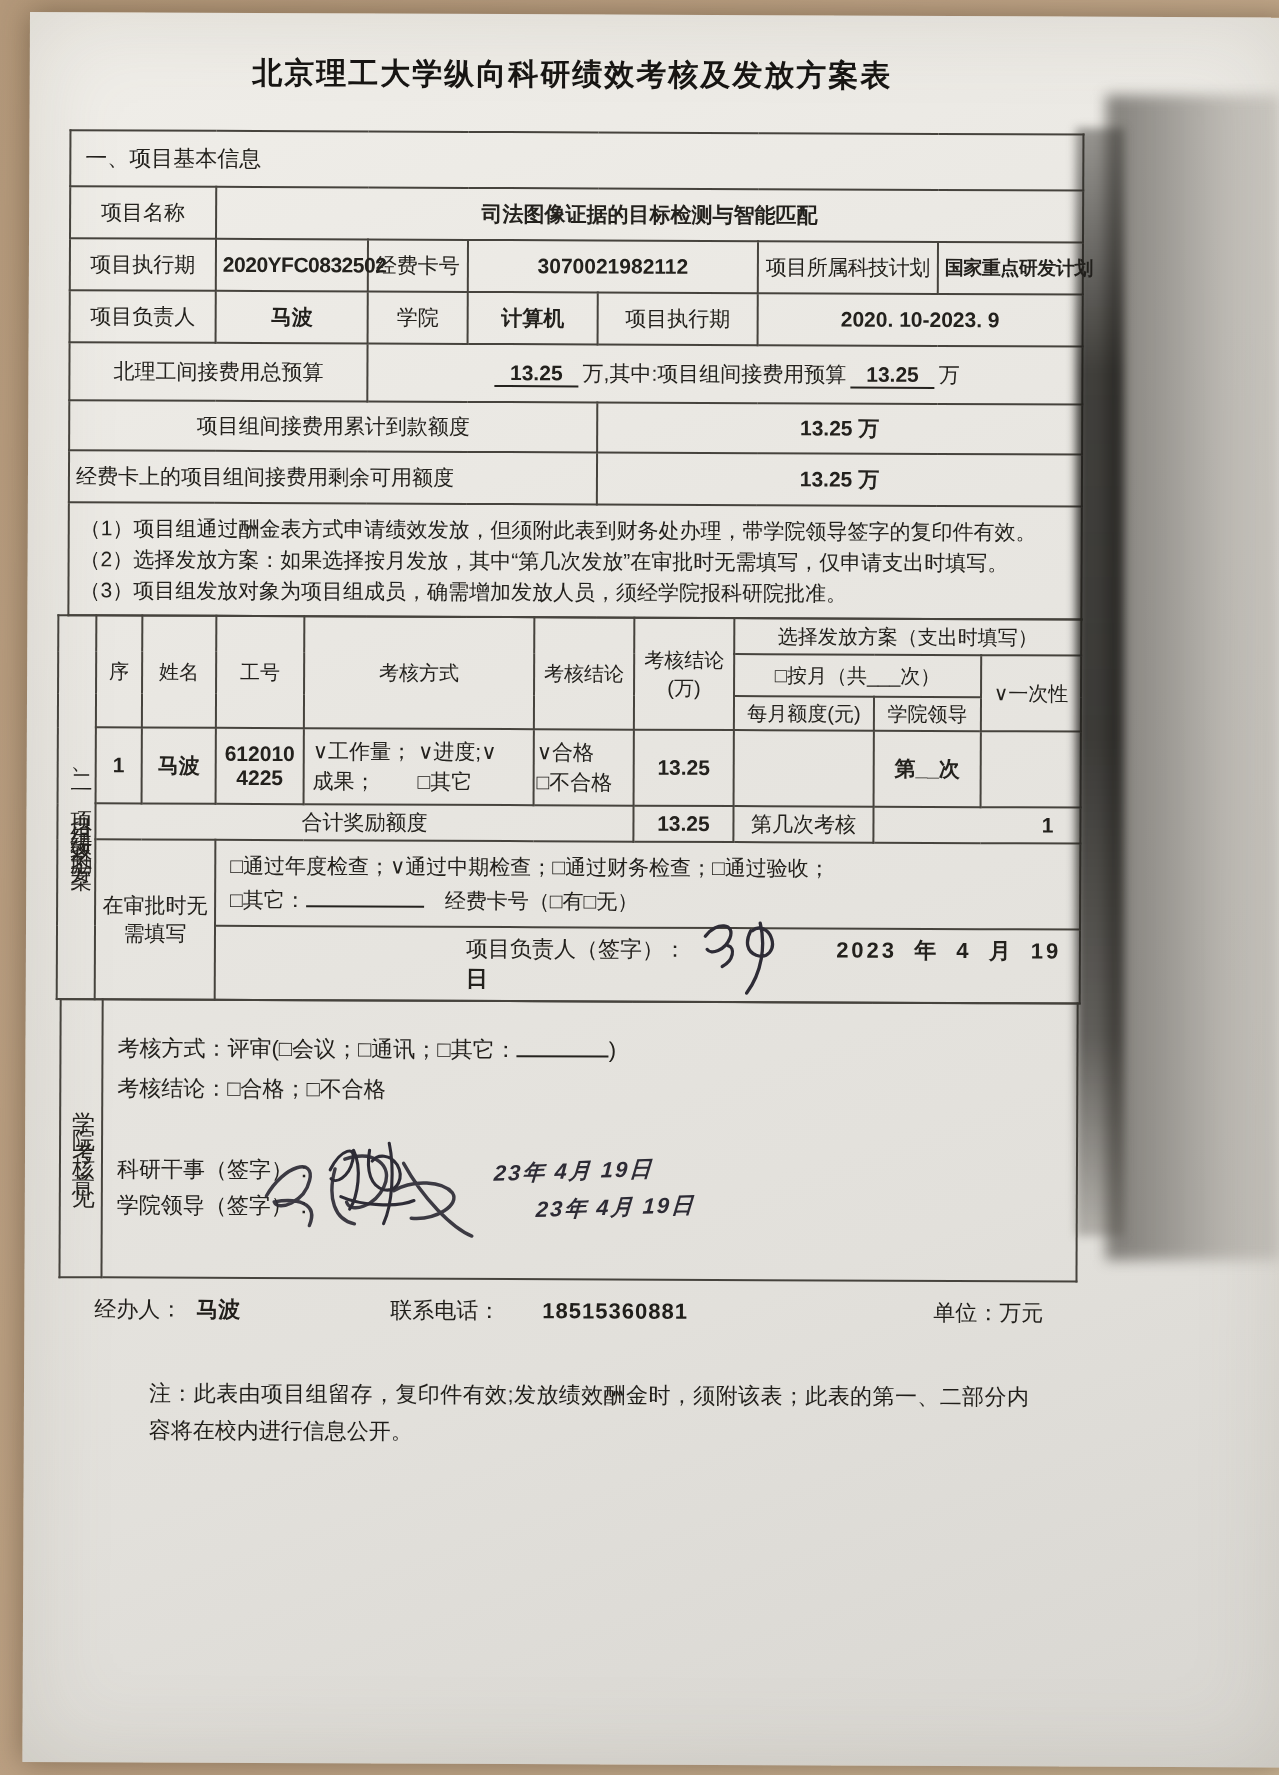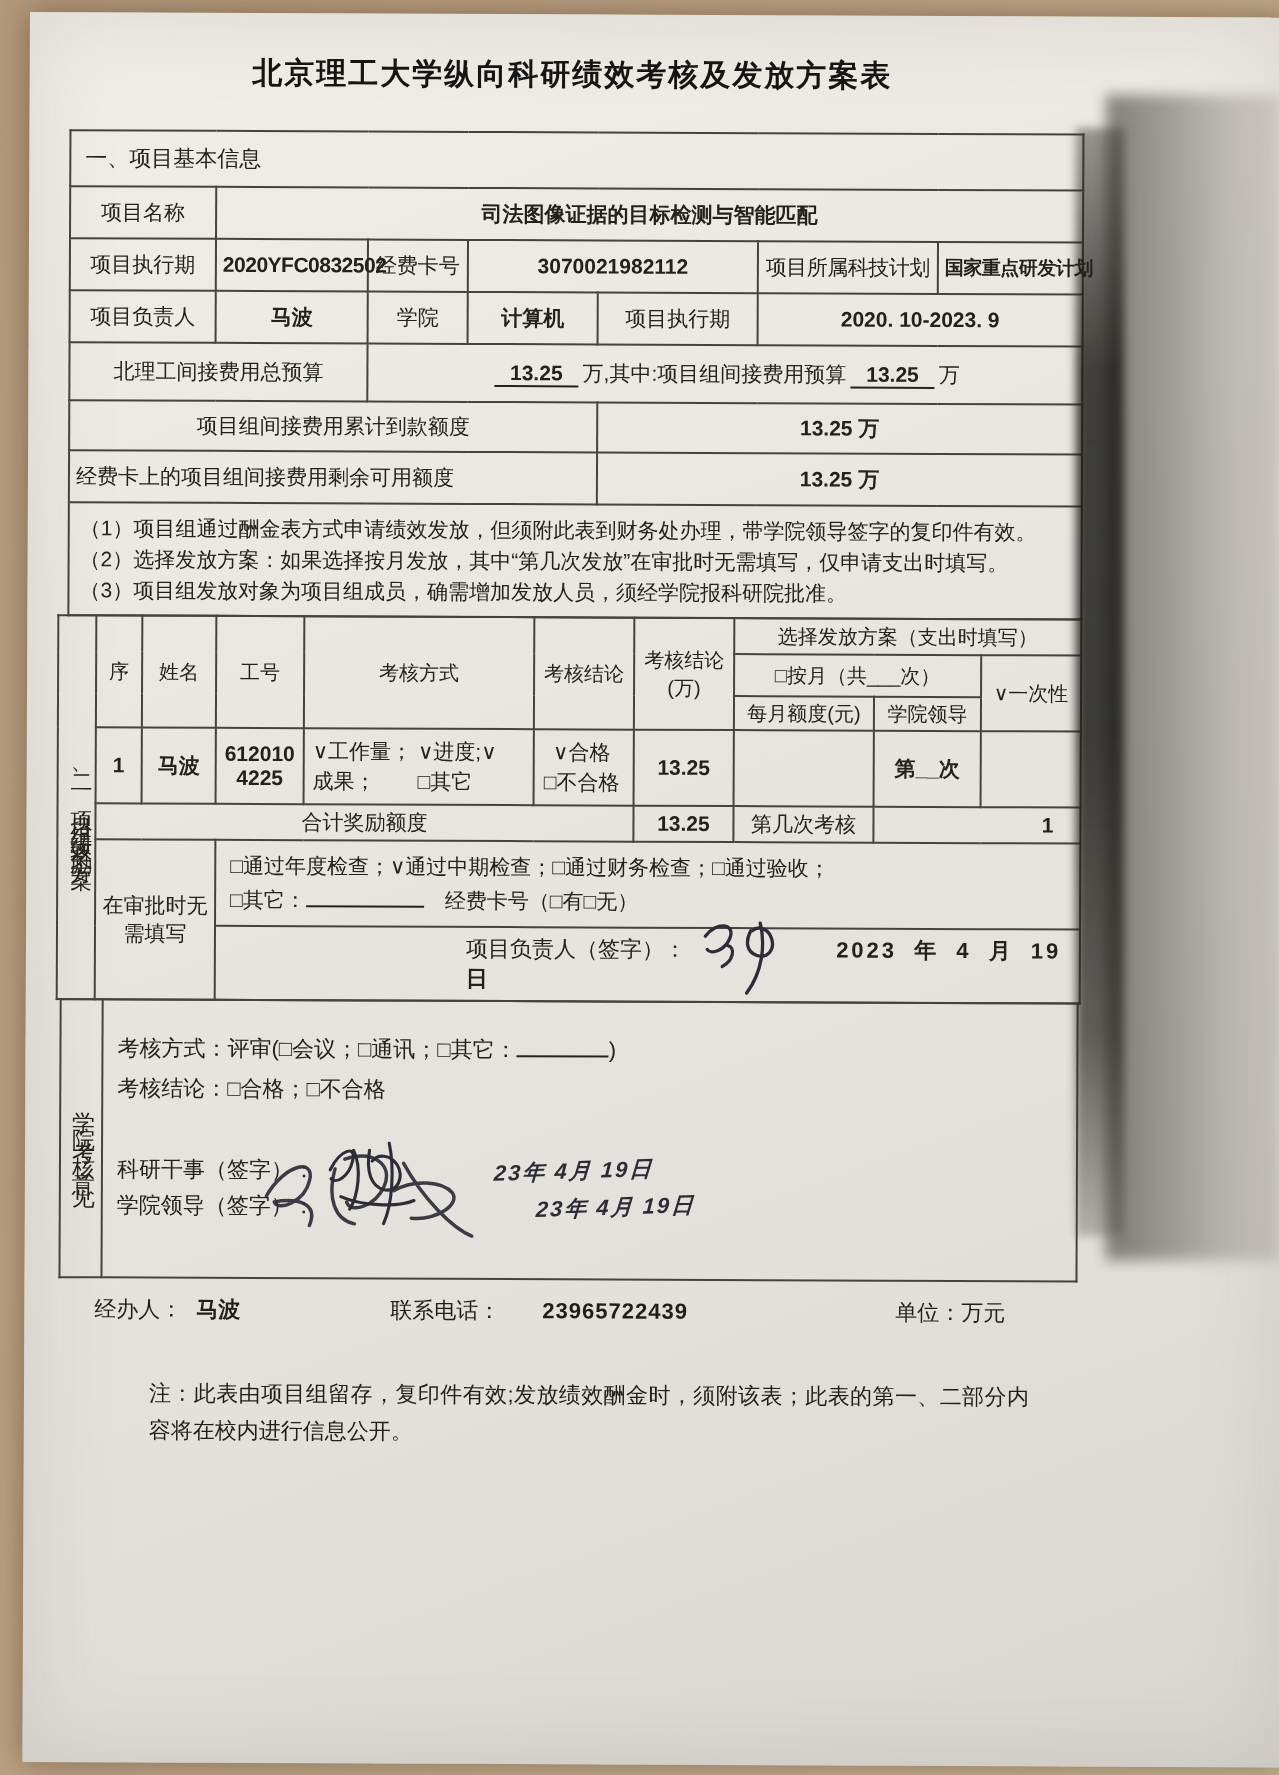--- a/index.html
+++ b/index.html
@@ -23,39 +23,39 @@
   .nowrap{white-space:nowrap;letter-spacing:-0.5px;}
   .sec-head{text-align:left;padding:12px 6px 12px 14px;font-size:22px;}
   .notes-cell{text-align:left;line-height:31px;padding:9px 10px;font-size:21px;}
   .uval{display:inline-block;border-bottom:2px solid #25231f;padding:0 16px;font-weight:700;margin:0 4px;}
   .vlabel{writing-mode:vertical-lr;text-orientation:upright;margin:0 auto;letter-spacing:7px;font-size:22px;line-height:34px;}
   .vlabel3{letter-spacing:15px;font-size:23px;}
   .h36{height:36px;} .h42{height:42px;} .h34{height:34px;} .h76{height:76px;} .h78{height:78px;} .h74{height:74px;}
   .hdr{font-size:20px;}
   .two-line div{line-height:28px;}
   .method-cell{text-align:left;padding-left:8px;line-height:30px;}
-  .result-cell{text-align:center;padding-left:2px;line-height:30px;}
+  .result-cell{text-align:left;padding-left:2px;line-height:30px;}
   .total-lbl{font-weight:400;}
   .prog-content{text-align:left;padding:8px 6px 8px 14px;line-height:34px;font-size:21px;}
   .blank{display:inline-block;border-bottom:2px solid #25231f;height:18px;vertical-align:baseline;}
   .b120{width:118px;} .b90{width:92px;}
   .sign-row-cell{text-align:left;padding-left:250px;font-size:22px;}
   .date{letter-spacing:3px;word-spacing:8px;font-weight:700;}
   .hand{display:inline-block;font-style:italic;font-weight:600;color:#2d2b35;transform:rotate(-2deg) skewX(-5deg);letter-spacing:2px;}
   .sig{vertical-align:middle;}
   .sig path{fill:none;stroke:#2e2c36;stroke-width:3.5;stroke-linecap:round;stroke-linejoin:round;}
   .t3-content{text-align:left;vertical-align:top;padding:28px 10px 10px 14px;position:relative;height:238px;}
   .t3 .line{line-height:40px;font-size:22px;}
   .sec3-sign{margin-top:46px;font-size:22px;position:relative;}
   .sec3-sign2{margin-top:6px;font-size:22px;position:relative;}
   .footer-line{display:flex;align-items:baseline;margin-top:16px;padding-left:40px;font-size:22px;position:relative;z-index:3;}
   .footer-line .op-val{font-weight:700;margin-left:14px;}
   .footer-line .ph-lbl{margin-left:150px;}
   .footer-line .ph-val{font-weight:700;margin-left:42px;letter-spacing:1px;}
-  .footer-line .unit{margin-left:auto;margin-right:74px;}
+  .footer-line .unit{margin-left:auto;margin-right:36px;}
   .note-p{margin:50px 0 0 95px;width:880px;font-size:22px;line-height:37px;text-align:justify;}
   .sig3-abs{position:absolute;left:190px;top:1098px;z-index:4;opacity:.92;}
   .dark-band{position:absolute;left:1076px;top:128px;width:48px;height:1108px;z-index:5;filter:blur(5px);
      background:linear-gradient(to bottom,rgba(48,46,42,.45) 0%,rgba(26,25,22,.82) 22%,rgba(30,29,26,.85) 55%,rgba(40,38,34,.7) 82%,rgba(70,66,58,.3) 100%);}
   .right-shade{position:absolute;left:1106px;top:95px;width:175px;height:1165px;z-index:4;filter:blur(7px);
      background:linear-gradient(to right,rgba(60,57,52,.6) 0%,rgba(85,81,75,.5) 35%,rgba(120,115,107,.38) 70%,rgba(140,135,127,.3) 100%);}
 </style>
 </head>
 <body>
 
@@ -237,21 +237,21 @@
       <svg class="sig sig3-abs" width="235" height="108" viewBox="0 0 240 110">
         <path d="M22 56 C40 24 72 16 66 40 C61 62 34 72 30 62 C52 58 76 62 66 86"></path>
         <path d="M92 28 C84 58 92 80 112 84 M102 18 C132 8 152 24 142 46 C133 66 108 74 104 62"></path>
         <path d="M152 50 C172 38 202 40 212 52 C220 64 196 80 170 78 M162 22 C182 58 212 88 232 96"></path>
       </svg>
 
       <div class="footer-line">
         <span>经办人：</span>
         <span class="op-val">马波</span>
         <span class="ph-lbl">联系电话：</span>
-        <span class="ph-val">23965722439</span>
+        <span class="ph-val">18515360881</span>
         <span class="unit"><span>单位：</span><span>万元</span></span>
       </div>
 
       <p class="note-p">注：此表由项目组留存，复印件有效;发放绩效酬金时，须附该表；此表的第一、二部分内容将在校内进行信息公开。</p>
 
     </div>
   </div>
 
   <div class="right-shade"></div>
   <div class="dark-band"></div>

